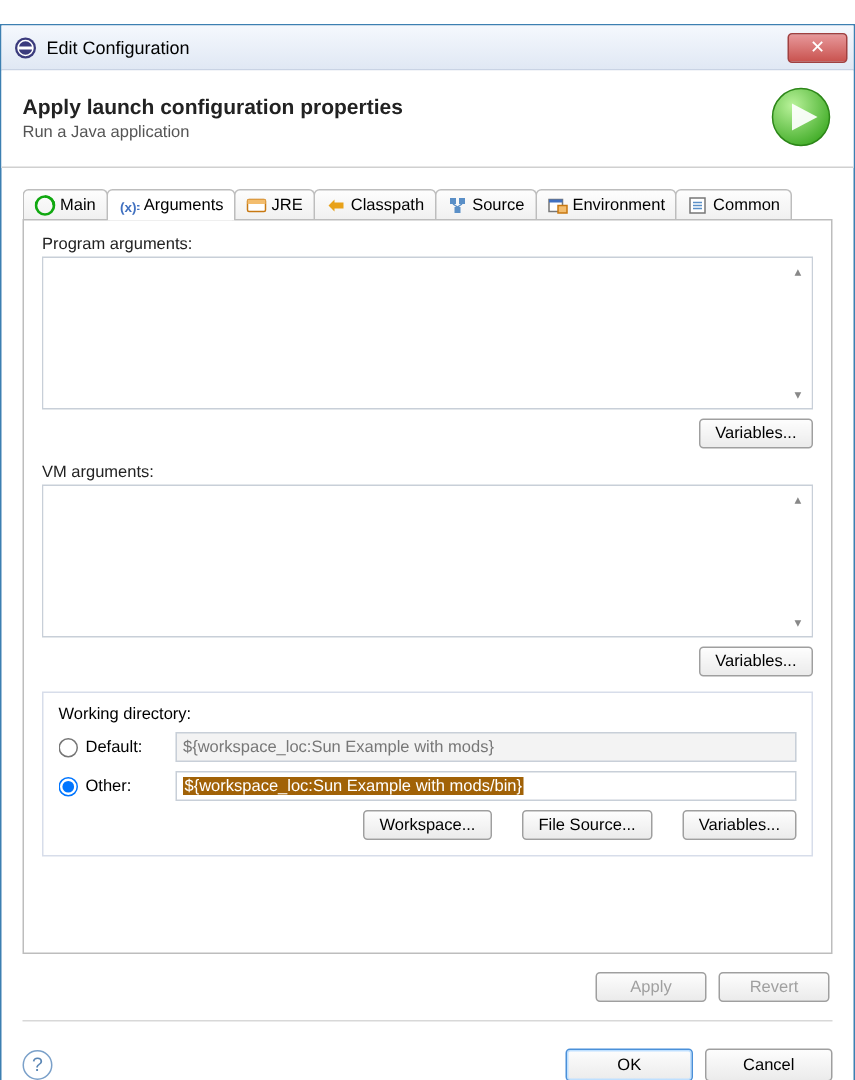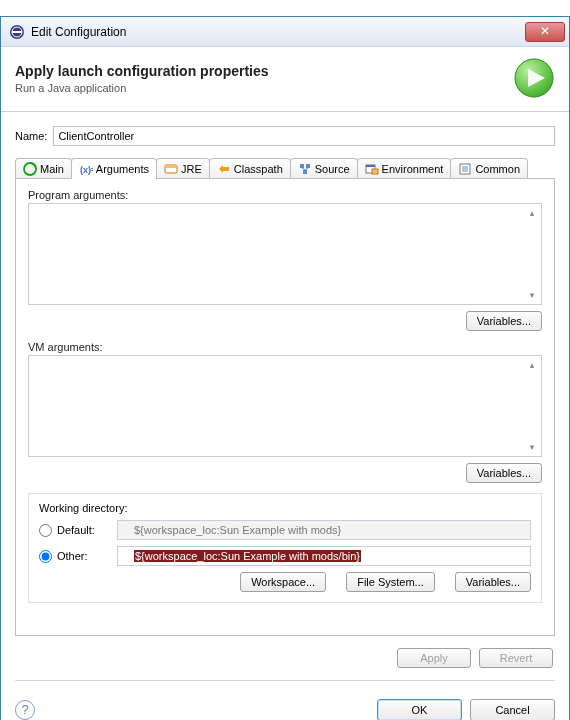--- a/index.html
+++ b/index.html
@@ -39,23 +39,23 @@
 
 .btn-row { display: flex; justify-content: flex-end; margin-top: 6px; margin-bottom: 10px; gap: 6px; }
 .btn { font-size: 11px; padding: 3px 10px; background: linear-gradient(to bottom, #fdfdfd, #ebebeb); border: 1px solid #9f9f9f; border-radius: 3px; cursor: pointer; min-width: 74px; text-align: center; }
 .btn:disabled { color: #a0a0a0; cursor: default; }
 
 .wd-section { border: 1px solid #d7ddea; padding: 8px 10px 10px 10px; }
 .wd-title { font-size: 11px; margin-bottom: 6px; }
 .wd-row { display: flex; align-items: center; margin-bottom: 6px; }
 .wd-row input[type="radio"] { margin-right: 5px; }
 .wd-row .radio-label { font-size: 11px; width: 60px; }
-.wd-field { flex: 1; font-size: 11px; padding: 3px 16px; border: 1px solid #c8cfd8; }
+.wd-field { flex: 1; font-size: 11px; padding: 3px 4px; border: 1px solid #c8cfd8; }
 .wd-field.disabled { background: #f3f3f3; color: #777; }
-.wd-field .selected-text { background: #7f1d1d; color: #fff; padding: 0 1px; }
+.wd-field .selected-text { background: #a16207; color: #fff; padding: 0 1px; }
 .wd-btns { display: flex; justify-content: flex-end; gap: 20px; margin-top: 4px; }
 
 .apply-revert { display: flex; justify-content: flex-end; gap: 8px; padding: 12px 16px 0 16px; }
 
 .footer { display: flex; align-items: center; padding: 18px 14px 14px 14px; }
 .help-icon { width: 20px; height: 20px; border: 1.5px solid #7aa0c9; border-radius: 50%; color: #5a86b5; font-size: 13px; text-align: center; line-height: 17px; cursor: pointer; }
 .footer-btns { flex: 1; display: flex; justify-content: flex-end; gap: 8px; }
 .footer-btns .btn { min-width: 85px; padding: 4px 10px; }
 .btn.primary { border: 1px solid #4a90d9; box-shadow: inset 0 0 0 1px #bfe0ff; }
 
@@ -92,24 +92,20 @@
             </radialGradient>
           </defs>
         <circle cx="21" cy="21" r="19" fill="url(#rg)" stroke="#2c8618" stroke-width="1"></circle>
         <polygon points="15,12 32,21 15,30" fill="#fff" opacity="0.92"></polygon>
       </svg>
     </div>
   </div>
 
   <div class="content">
 
-    <div class="name-row">
-      <label>Name:</label>
-      <input type="text" value="ClientController" style="">
-    </div>
 
     <div class="tabs">
       <div class="tab">
         <span class="tab-icon">
             <svg viewBox="0 0 14 14">
               <circle cx="7" cy="7" r="6" fill="none" stroke="#10a810" stroke-width="1.8"></circle>
               <path d="M7 1 A6 6 0 0 1 13 7" stroke="#10a810" stroke-width="1.8" fill="none"></path>
             </svg>
           </span>
         <span>Main</span>
@@ -206,21 +202,21 @@
           <span class="radio-label">Default:</span>
           <div class="wd-field disabled"><span>${workspace_loc:Sun Example with mods}</span></div>
         </div>
         <div class="wd-row">
           <input type="radio" name="wd" checked="" style="">
           <span class="radio-label">Other:</span>
           <div class="wd-field"><span class="selected-text">${workspace_loc:Sun Example with mods/bin}</span></div>
         </div>
         <div class="wd-btns">
           <button class="btn">Workspace...</button>
-          <button class="btn">File System...</button>
+          <button class="btn">File Source...</button>
           <button class="btn">Variables...</button>
         </div>
       </div>
 
     </div>
 
   </div>
 
   <div class="apply-revert">
     <button class="btn" disabled="">Apply</button>

